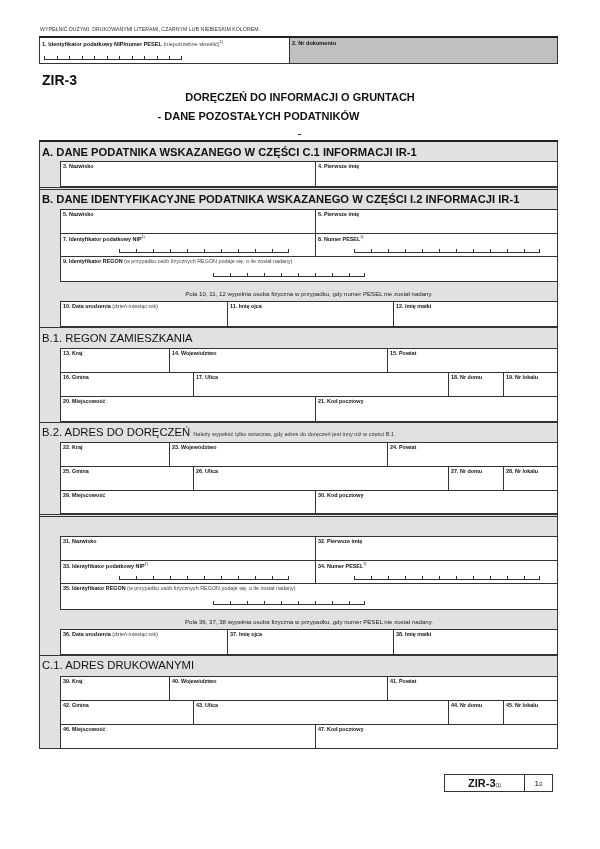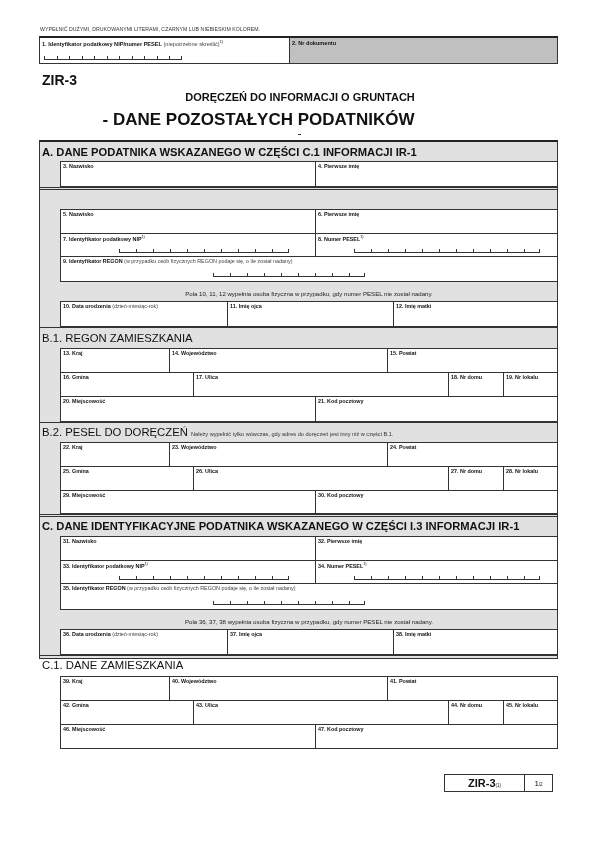--- a/index.html
+++ b/index.html
@@ -16,25 +16,25 @@
   .lbl { font-size: 5.4px; font-weight: bold; color: #111; white-space: nowrap; }
   .lbl .n { font-weight: normal; color: #444; }
   .lbl sup { font-size: 3.8px; font-weight: normal; }
   .hdr .lbl { position: absolute; left: 2px; top: 2px; font-size: 5.6px; }
 
   .comb { position: absolute; height: 4px; border-bottom: 0.8px solid #333; }
   .comb i { position: absolute; bottom: 0; width: 0.8px; height: 3px; background: #333; }
 
   .zir { left: 42px; top: 72px; font-size: 14px; font-weight: bold; }
   .title1 { left: 0; width: 600px; top: 91px; text-align: center; font-size: 11px; font-weight: bold; }
-  .title2 { left: 0; width: 517px; top: 110px; text-align: center; font-size: 17px; font-weight: bold; }
+  .title2 { left: 0; width: 517px; top: 110px; text-align: center; font-size: 11px; font-weight: bold; }
   .dash { left: 298px; top: 134px; width: 3px; height: 1px; background: #333; }
 
   
-  .form { left: 39px; top: 140px; width: 519px; height: 519px; border: 1.5px solid #333; border-top: 2.5px solid #222; background: #e1e1e1; }
+  .form { left: 39px; top: 140px; width: 519px; height: 609px; border: 1.5px solid #333; border-top: 2.5px solid #222; background: #e1e1e1; }
   .sec-h { position: absolute; left: 2px; white-space: nowrap; color: #111; }
   .sec-h.big { font-size: 11.2px; font-weight: bold; }
   .sec-h.sub { font-size: 11.3px; font-weight: normal; }
   .sec-h .note { font-size: 5.6px; font-weight: normal; color: #333; }
   .hline { position: absolute; left: 0; width: 100%; height: 0; border-top: 1.5px solid #333; }
   .hline.dbl { border-top: 3px double #333; height: 3px; }
 
   .cell { position: absolute; background: #fff; border: 0.8px solid #333; }
   .cell .lbl { position: absolute; left: 2px; top: 1px; }
   .info { position: absolute; left: 21px; width: 496px; text-align: center; font-size: 6.1px; color: #222; }
@@ -85,20 +85,21 @@
 
   <div class="sec-h big" style="top:4px;">A. DANE PODATNIKA WSKAZANEGO W CZĘŚCI C.1 INFORMACJI IR-1</div>
   <div class="cell" style="left:20px; top:19px; width:256px; height:26px;">
     <div class="lbl">3. Nazwisko</div>
   </div>
   <div class="cell" style="left:275px; top:19px; width:243px; height:26px;">
     <div class="lbl">4. Pierwsze imię</div>
   </div>
   <div class="hline dbl" style="top:45px;"></div>
 
+  <div class="sec-h big" style="top:51px;">B.  DANE IDENTYFIKACYJNE PODATNIKA WSKAZANEGO W CZĘŚCI I.2 INFORMACJI IR-1</div>
   <div class="cell" style="left:20px; top:67px; width:256px; height:25px;">
     <div class="lbl">5. Nazwisko</div>
   </div>
   <div class="cell" style="left:275px; top:67px; width:243px; height:25px;">
     <div class="lbl">6. Pierwsze imię</div>
   </div>
   <div class="cell" style="left:20px; top:91px; width:256px; height:24px;">
     <div class="lbl"><span>7. Identyfikator podatkowy NIP</span><sup>1)</sup></div>
     <div class="comb" style="left:58px; top:15px; width:170px;">
       <i style="left:0"></i>
@@ -182,21 +183,21 @@
   </div>
   <div class="cell" style="left:20px; top:254px; width:256px; height:26px;">
     <div class="lbl">20. Miejscowość</div>
   </div>
   <div class="cell" style="left:275px; top:254px; width:243px; height:26px;">
     <div class="lbl">21. Kod pocztowy</div>
   </div>
   <div class="hline" style="top:280px;"></div>
 
   <div class="sec-h sub" style="top:284px;">
-    <span>B.2. PESEL DO DORĘCZEŃ</span> <span class="note">Należy wypełnić tylko wówczas, gdy adres do doręczeń jest inny niż w części B.1.</span>
+    <span>B.2. ADRES DO DORĘCZEŃ</span> <span class="note">Należy wypełnić tylko wówczas, gdy adres do doręczeń jest inny niż w części B.1.</span>
   </div>
   <div class="cell" style="left:20px; top:300px; width:110px; height:25px;">
     <div class="lbl">22. Kraj</div>
   </div>
   <div class="cell" style="left:129px; top:300px; width:219px; height:25px;">
     <div class="lbl">23. Województwo</div>
   </div>
   <div class="cell" style="left:347px; top:300px; width:171px; height:25px;">
     <div class="lbl">24. Powiat</div>
   </div>
@@ -213,21 +214,20 @@
     <div class="lbl">28. Nr lokalu</div>
   </div>
   <div class="cell" style="left:20px; top:348px; width:256px; height:24px;">
     <div class="lbl">29. Miejscowość</div>
   </div>
   <div class="cell" style="left:275px; top:348px; width:243px; height:24px;">
     <div class="lbl">30. Kod pocztowy</div>
   </div>
   <div class="hline dbl" style="top:372px;"></div>
 
-  <div class="sec-h big" style="top:378px;">C.  DANE IDENTYFIKACYJNE PODATNIKA WSKAZANEGO W CZĘŚCI I.3 INFORMACJI IR-1</div>
   <div class="cell" style="left:20px; top:394px; width:256px; height:25px;">
     <div class="lbl">31. Nazwisko</div>
   </div>
   <div class="cell" style="left:275px; top:394px; width:243px; height:25px;">
     <div class="lbl">32. Pierwsze imię</div>
   </div>
   <div class="cell" style="left:20px; top:418px; width:256px; height:24px;">
     <div class="lbl"><span>33. Identyfikator podatkowy NIP</span><sup>1)</sup></div>
     <div class="comb" style="left:58px; top:15px; width:170px;">
       <i style="left:0"></i>
@@ -280,21 +280,21 @@
     <div class="lbl"><span>36. Data urodzenia</span> <span class="n">(dzień-miesiąc-rok)</span></div>
   </div>
   <div class="cell" style="left:187px; top:487px; width:167px; height:26px;">
     <div class="lbl">37. Imię ojca</div>
   </div>
   <div class="cell" style="left:353px; top:487px; width:165px; height:26px;">
     <div class="lbl">38. Imię matki</div>
   </div>
   <div class="hline" style="top:513px;"></div>
 
-  <div class="sec-h sub" style="top:517px;">C.1. DANE ZAMIESZKANIA</div>
+  <div class="sec-h sub" style="top:517px;">C.1. ADRES DRUKOWANYMI</div>
   <div class="cell" style="left:20px; top:534px; width:110px; height:25px;">
     <div class="lbl">39. Kraj</div>
   </div>
   <div class="cell" style="left:129px; top:534px; width:219px; height:25px;">
     <div class="lbl">40. Województwo</div>
   </div>
   <div class="cell" style="left:347px; top:534px; width:171px; height:25px;">
     <div class="lbl">41. Powiat</div>
   </div>
   <div class="cell" style="left:20px; top:558px; width:134px; height:25px;">

